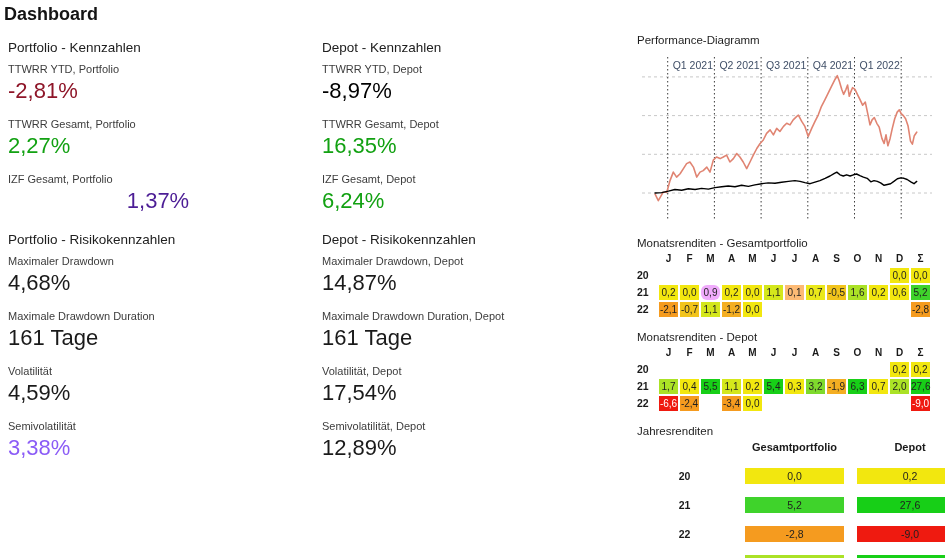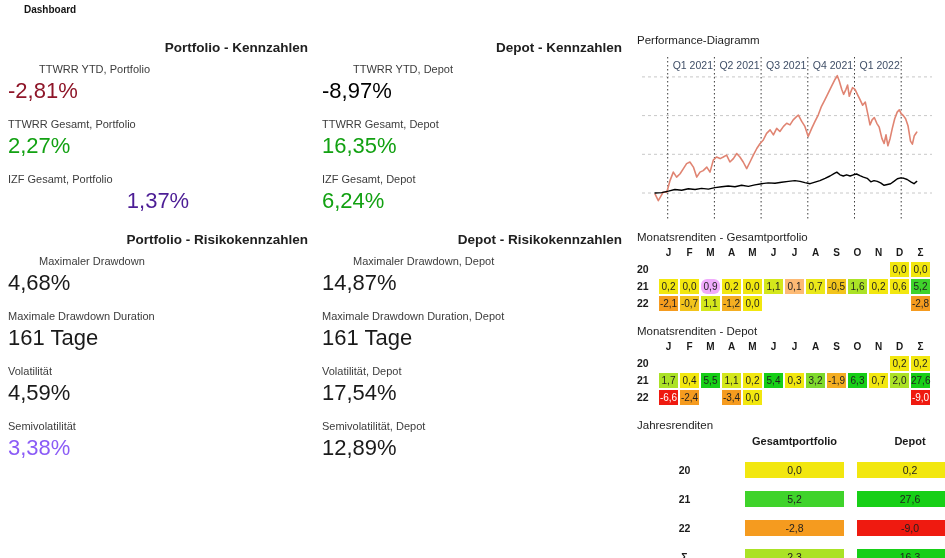--- a/index.html
+++ b/index.html
@@ -1,32 +1,32 @@
 <!DOCTYPE html>
 <html><head>
 <meta charset="utf-8">
 <style>
   html,body{margin:0;padding:0;}
   body{
     width:945px;height:558px;background:#ffffff;position:relative;overflow:hidden;
     font-family:"Liberation Sans",sans-serif;color:#1a1a1a;
   }
-  .dash-title{position:absolute;left:24px;top:4px;font-size:10px;font-weight:bold;color:#141414;}
+  .dash-title{position:absolute;left:4px;top:4px;font-size:18px;font-weight:bold;color:#141414;}
   .col{position:absolute;top:40px;width:300px;}
   #col1{left:8px;}
   #col2{left:322px;}
   #col3{position:absolute;left:637px;top:34px;width:306px;}
-  .section-title{font-size:13.5px;font-weight:bold;color:#202020;margin:0 0 8px 0;text-align:right;}
+  .section-title{font-size:13.5px;font-weight:normal;color:#202020;margin:0 0 8px 0;}
   .section{margin:0;}
   .section + .section{margin-top:18px;}
   .kpi-label{font-size:11px;color:#3c3c3c;margin:14px 0 3px 0;}
-  .section .kpi-label:first-of-type{margin-top:5px;margin-left:31px;}
+  .section .kpi-label:first-of-type{margin-top:5px;}
   .kpi-value{font-size:22px;line-height:26px;margin:0 0 6px 0;font-weight:normal;}
   .chart-title{font-size:11.5px;color:#1e1e1e;margin:0 0 3px 0;}
-  .tbl-title{font-size:11.5px;color:#1e1e1e;margin:0 0 4px 0;}
+  .tbl-title{font-size:11.5px;color:#1e1e1e;margin:6px 0 4px 0;}
   .t2{margin-top:14px;}
   .mgrid{display:grid;grid-template-columns:20px repeat(13,19px);column-gap:2px;row-gap:2px;margin-top:2px;}
   .mcorner{height:13px;}
   .mhead{font-size:10px;font-weight:bold;text-align:center;color:#1a1a1a;padding-bottom:1px;}
   .mlabel{font-size:10.5px;font-weight:bold;color:#1a1a1a;line-height:15px;text-align:left;}
   .mcell{height:15px;line-height:15px;font-size:10px;text-align:center;color:#1f1f1f;}
   .mcell.empty{background:transparent;}
   .wt{color:#ffffff;}
   .agrid{display:grid;grid-template-columns:95px 99px 106px;column-gap:2px;row-gap:3px;margin-top:2px;gap:13px;}
   .ahead{font-size:11px;font-weight:bold;text-align:center;color:#1a1a1a;padding-bottom:2px;}

